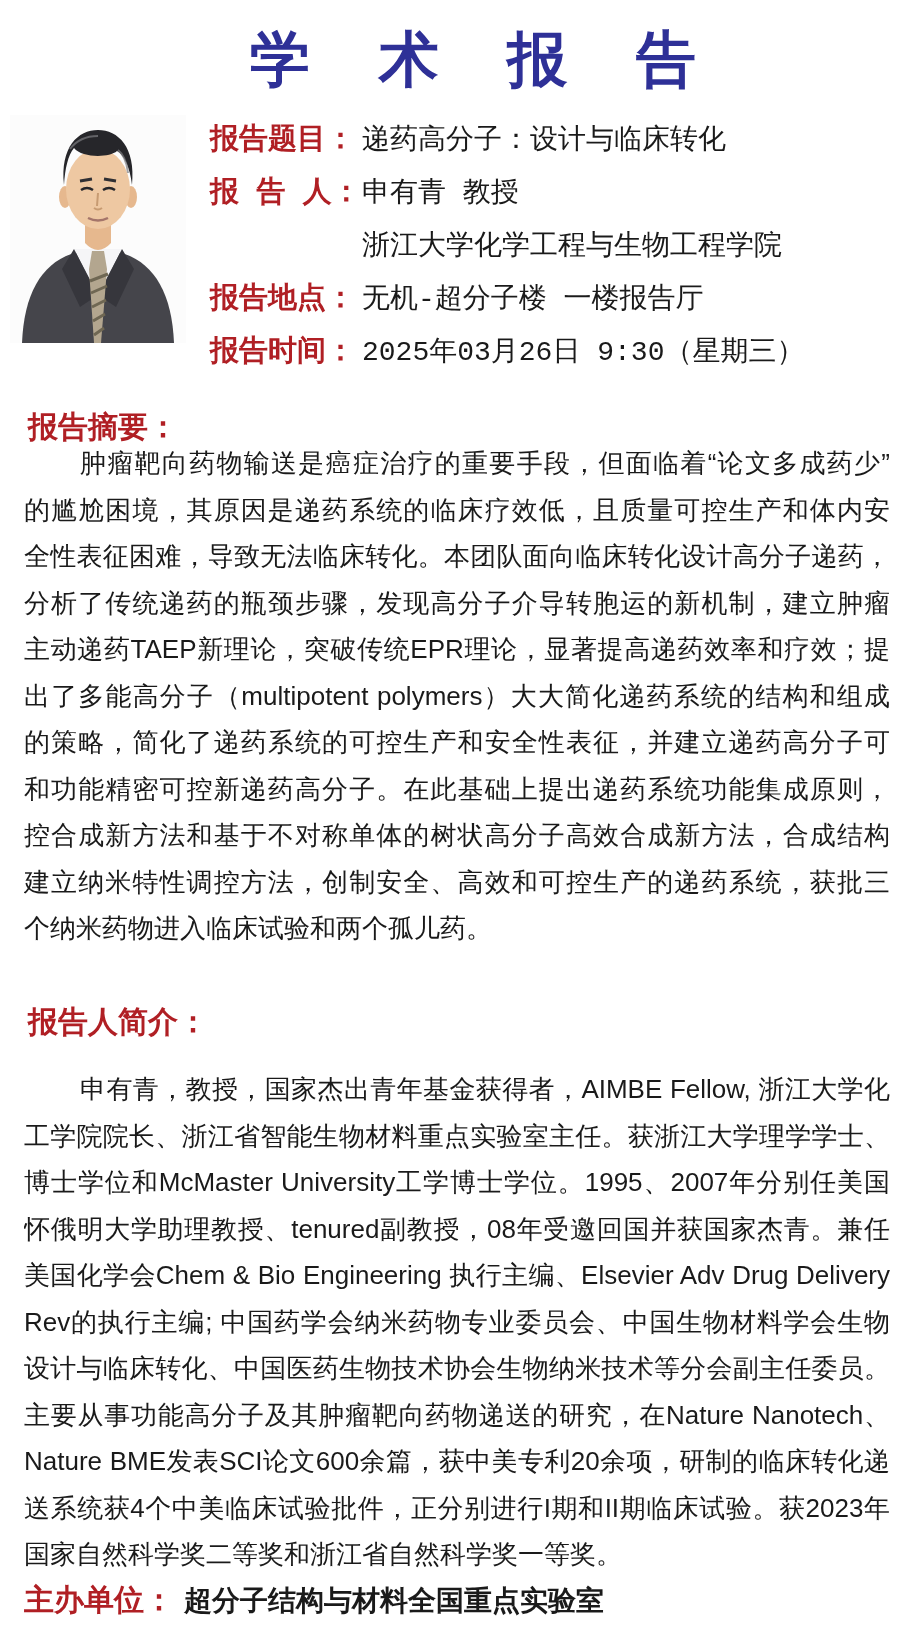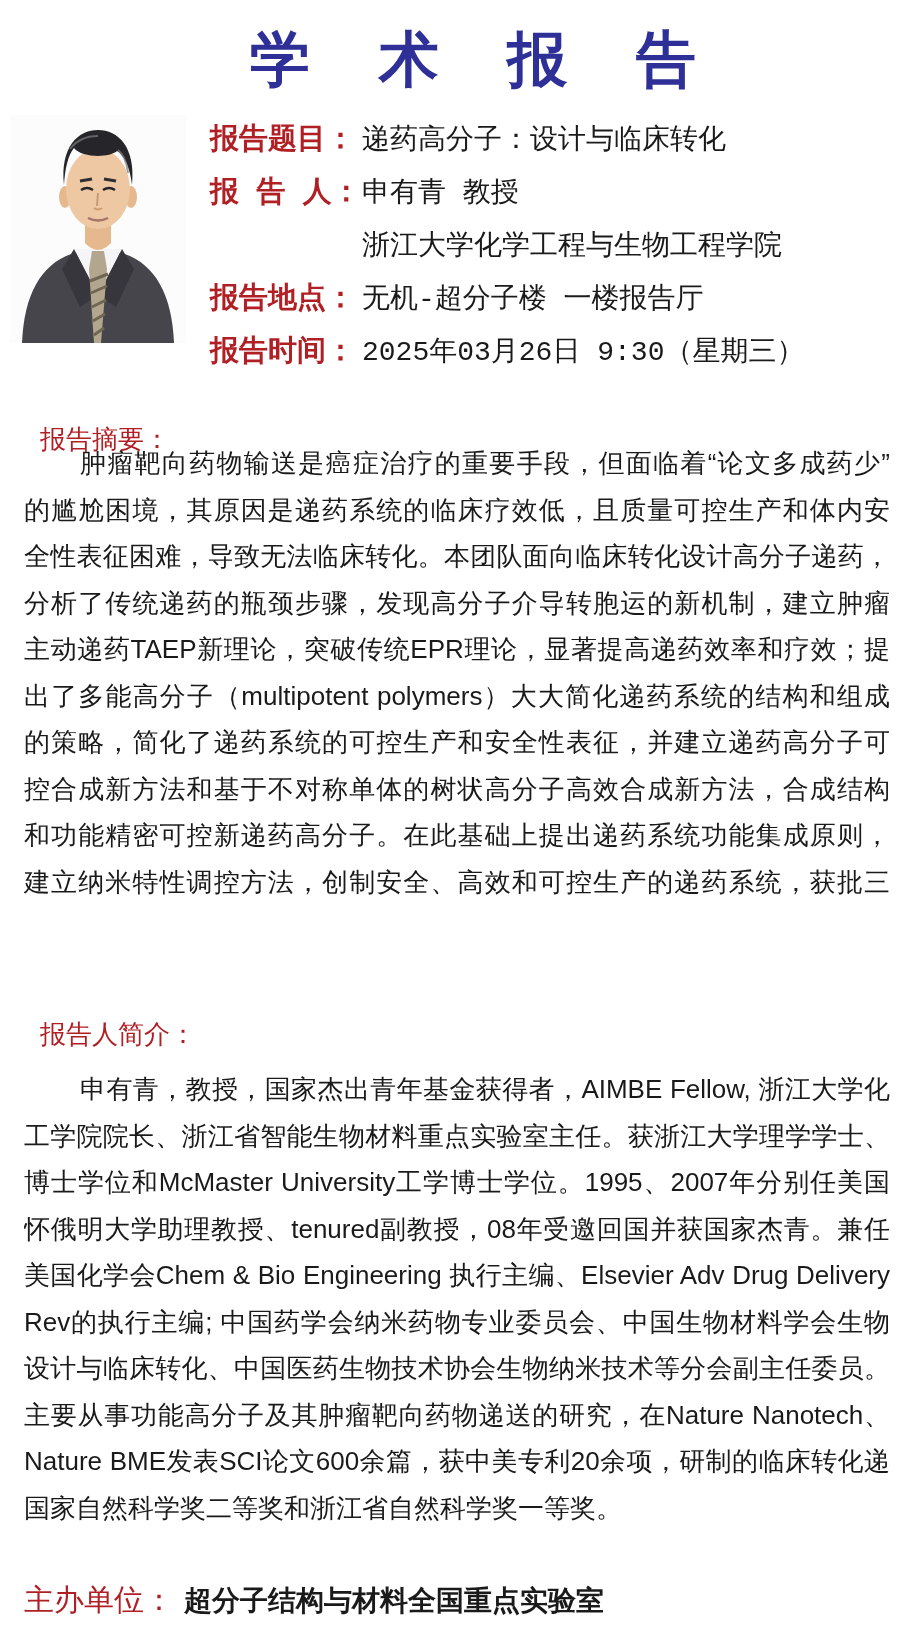--- a/index.html
+++ b/index.html
@@ -28,41 +28,41 @@
     position:absolute;left:210px;top:112px;right:10px;font-family:Liberation Mono, monospace;
   }
   .info-row{display:flex;align-items:center;height:53px;white-space:nowrap;}
   .info-label{
     flex:0 0 152px;width:152px;font-size:29px;font-weight:bold;
     color:var(--label-red);
   }
   .info-value{font-size:28px;color:var(--text-black);}
   
   .section-heading{
-    position:absolute;left:24px;margin:16px;
-    font-size:26px;line-height:40px;font-weight:normal;color:var(--label-red);
+    position:absolute;left:24px;margin:4px;
+    font-size:30px;line-height:40px;font-weight:bold;color:var(--label-red);
   }
   .abstract-heading{top:403px;}
   .bio-heading{top:998px;}
   
   .para{position:absolute;left:24px;width:866px;}
   .abstract-para{top:440px;}
   .bio-para{top:1050px;margin-top:16px;}
   .line{
     height:46.5px;line-height:46.5px;font-size:26px;color:var(--text-black);
     text-align:justify;text-align-last:justify;overflow:hidden;
   }
   .line.first{text-indent:56px;}
   .line.last{text-align-last:left;}
   
   .organizer{
     position:absolute;left:24px;top:1580px;display:flex;align-items:baseline;
     white-space:nowrap;
   }
-  .org-label{font-size:30px;font-weight:normal;color:var(--label-red);margin-right:10px;}
+  .org-label{font-size:30px;font-weight:bold;color:var(--label-red);margin-right:10px;}
   .org-value{font-size:28px;font-weight:bold;color:var(--text-black);}
 </style>
 </head>
 <body>
 
 <div class="page">
 
   <h1 class="title">学 术 报 告</h1>
 
   <div class="photo">
@@ -122,36 +122,38 @@
 
   <h2 class="section-heading abstract-heading">报告摘要：</h2>
   <div class="para abstract-para">
       <div class="line first">肿瘤靶向药物输送是癌症治疗的重要手段，但面临着“论文多成药少”</div>
       <div class="line">的尴尬困境，其原因是递药系统的临床疗效低，且质量可控生产和体内安</div>
       <div class="line">全性表征困难，导致无法临床转化。本团队面向临床转化设计高分子递药，</div>
       <div class="line">分析了传统递药的瓶颈步骤，发现高分子介导转胞运的新机制，建立肿瘤</div>
       <div class="line">主动递药TAEP新理论，突破传统EPR理论，显著提高递药效率和疗效；提</div>
       <div class="line">出了多能高分子（multipotent polymers）大大简化递药系统的结构和组成</div>
       <div class="line">的策略，简化了递药系统的可控生产和安全性表征，并建立递药高分子可</div>
+      <div class="line">和功能精密可控新递药高分子。在此基础上提出递药系统功能集成原则，</div>
       <div class="line">控合成新方法和基于不对称单体的树状高分子高效合成新方法，合成结构</div>
-      <div class="line">和功能精密可控新递药高分子。在此基础上提出递药系统功能集成原则，</div>
       <div class="line">建立纳米特性调控方法，创制安全、高效和可控生产的递药系统，获批三</div>
+      <div class="line last">个纳米药物进入临床试验和两个孤儿药。</div>
     </div>
 
   <h2 class="section-heading bio-heading">报告人简介：</h2>
   <div class="para bio-para">
       <div class="line first">申有青，教授，国家杰出青年基金获得者，AIMBE Fellow, 浙江大学化</div>
       <div class="line">工学院院长、浙江省智能生物材料重点实验室主任。获浙江大学理学学士、</div>
       <div class="line">博士学位和McMaster University工学博士学位。1995、2007年分别任美国</div>
       <div class="line">怀俄明大学助理教授、tenured副教授，08年受邀回国并获国家杰青。兼任</div>
       <div class="line">美国化学会Chem &amp; Bio Engineering 执行主编、Elsevier Adv Drug Delivery</div>
       <div class="line">Rev的执行主编; 中国药学会纳米药物专业委员会、中国生物材料学会生物</div>
       <div class="line">设计与临床转化、中国医药生物技术协会生物纳米技术等分会副主任委员。</div>
       <div class="line">主要从事功能高分子及其肿瘤靶向药物递送的研究，在Nature Nanotech、</div>
       <div class="line">Nature BME发表SCI论文600余篇，获中美专利20余项，研制的临床转化递</div>
+      <div class="line">送系统获4个中美临床试验批件，正分别进行I期和II期临床试验。获2023年</div>
       <div class="line last">国家自然科学奖二等奖和浙江省自然科学奖一等奖。</div>
     </div>
 
   <div class="organizer">
     <span class="org-label">主办单位：</span>
     <span class="org-value">超分子结构与材料全国重点实验室</span>
   </div>
 
 </div>
 

